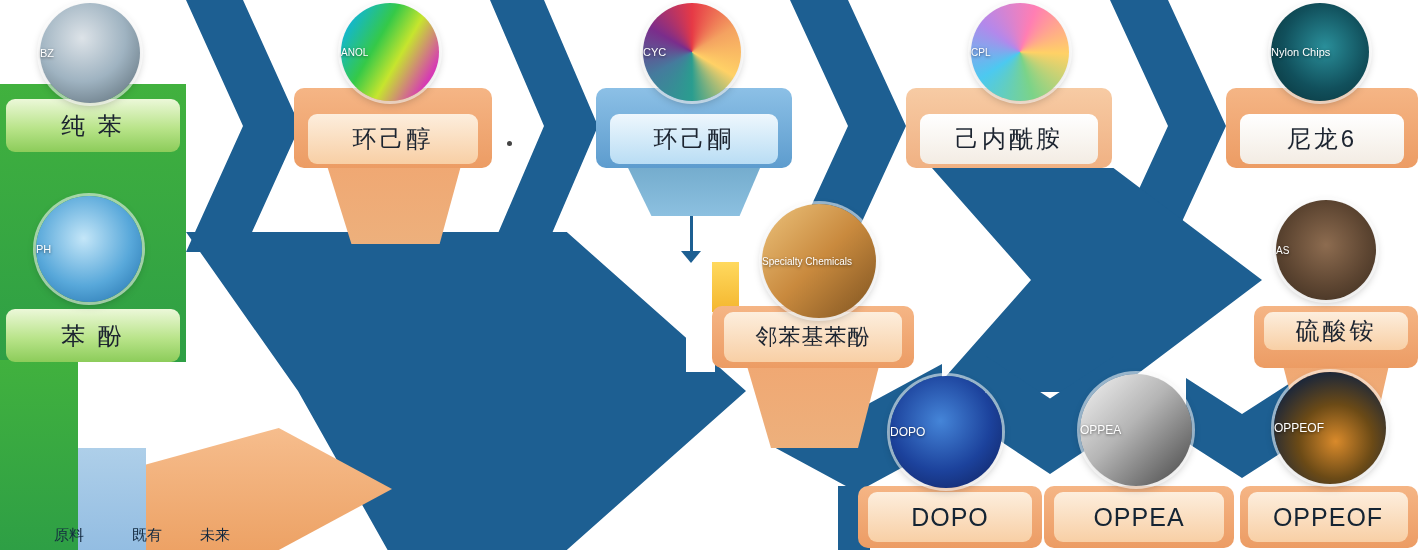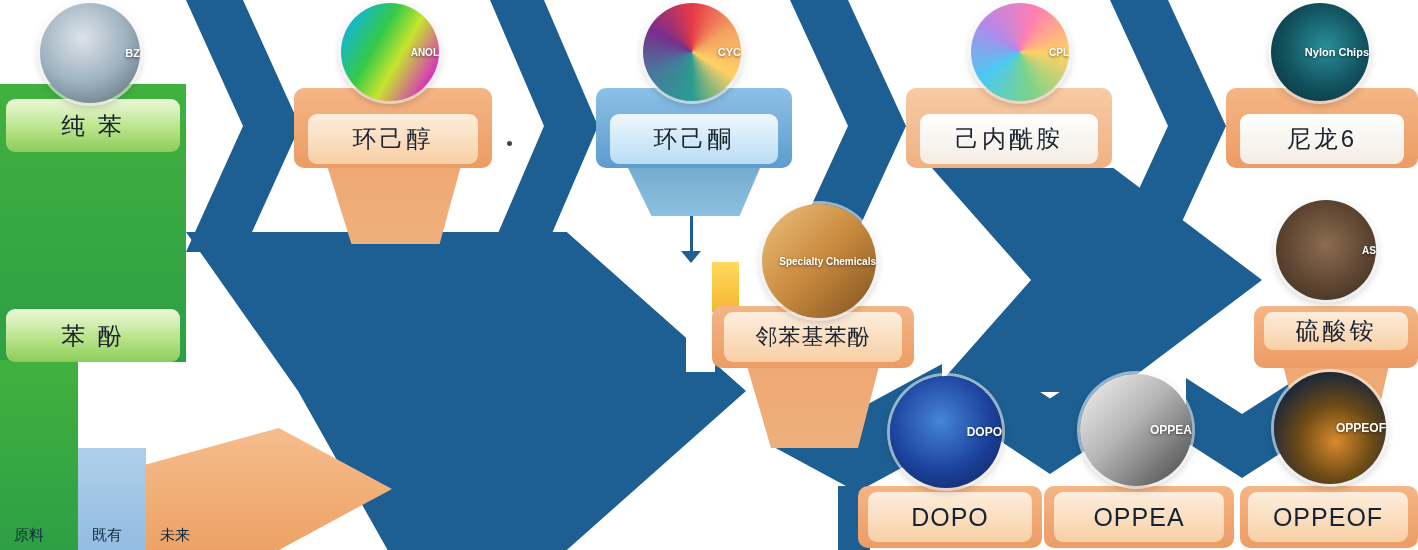--- a/index.html
+++ b/index.html
@@ -21,25 +21,25 @@
   .rib-inner { position:absolute; z-index:5; border-radius:9px; display:flex; align-items:center;
                justify-content:center; font-size:24px; letter-spacing:3px; color:#1c2430; }
   .rib-inner.green     { background:linear-gradient(180deg,#ecf8d9 0%,#b9e48a 55%,#8ccc5a 100%); }
   .rib-inner.peach     { background:linear-gradient(180deg,#fdeedd 0%,#f8cfa5 100%); }
   .rib-inner.lightblue { background:linear-gradient(180deg,#eef7fd 0%,#b9ddf4 100%); }
   .rib-inner.white     { background:linear-gradient(180deg,#ffffff 0%,#f3ece3 100%); }
   .rib-inner.sm { font-size:22px; letter-spacing:1px; }
   .rib-inner.en { font-size:25px; letter-spacing:1px; color:#152433; }
 
   .circle { position:absolute; z-index:6; border-radius:50%; display:flex; align-items:center;
-            justify-content:flex-end; text-align:center; color:#ffffff; font-weight:bold;
+            justify-content:flex-start; text-align:center; color:#ffffff; font-weight:normal;
             text-shadow:0 1px 3px rgba(0,0,0,.55); white-space:nowrap;
             box-shadow:0 0 0 3px rgba(255,255,255,.55), 0 3px 8px rgba(0,0,0,.25); }
 
-  .lg-label { position:absolute; z-index:7; font-size:15px; color:#13293f; }
+  .lg-label { position:absolute; z-index:7; font-size:15px; color:#13293f;margin-left:40px; }
   .downchev { clip-path:polygon(0 0,50% 36%,100% 0,100% 64%,50% 100%,0 64%); }
   .rightchev{ clip-path:polygon(0 0,50% 0,100% 50%,50% 100%,0 100%,50% 50%); }
 </style>
 </head>
 <body>
 
 <div id="stage">
 
   <div class="grn" style="left:0;top:84px;width:186px;height:278px;"></div>
   <div class="grn" style="left:0;top:360px;width:78px;height:190px;"></div>
@@ -65,20 +65,23 @@
 
   <div class="rib-inner green" style="left:6px;top:99px;width:174px;height:53px;">
     <span>纯 苯</span>
   </div>
   <div class="circle" style="left:40px;top:3px;width:100px;height:100px;font-size:11px;background:radial-gradient(circle at 42% 35%,#dde3e8 0%,#9fb3c1 50%,#55656f 100%);">
     <span>BZ</span>
   </div>
 
   <div class="rib-inner green" style="left:6px;top:309px;width:174px;height:53px;justify-content:center;">
     <span>苯 酚</span>
+  </div>
+  <div class="circle" style="left:36px;top:196px;width:106px;height:106px;font-size:11px;background:radial-gradient(circle at 45% 40%,#c4e6f8 0%,#58a8da 55%,#1c6aa6 100%);">
+    <span>PH</span>
   </div>
 
   <div class="tail orange" style="left:318px;top:166px;width:152px;height:78px;"></div>
   <div class="rib-outer orange" style="left:294px;top:88px;width:198px;height:80px;"></div>
   <div class="rib-inner peach" style="left:308px;top:114px;width:170px;height:50px;">
     <span>环己醇</span>
   </div>
   <div class="circle" style="left:341px;top:3px;width:98px;height:98px;font-size:10px;background:linear-gradient(120deg,#0db3e7 8%,#35c948 38%,#c6e52e 58%,#d63ab4 85%);">
     <span>ANOL</span>
   </div>

